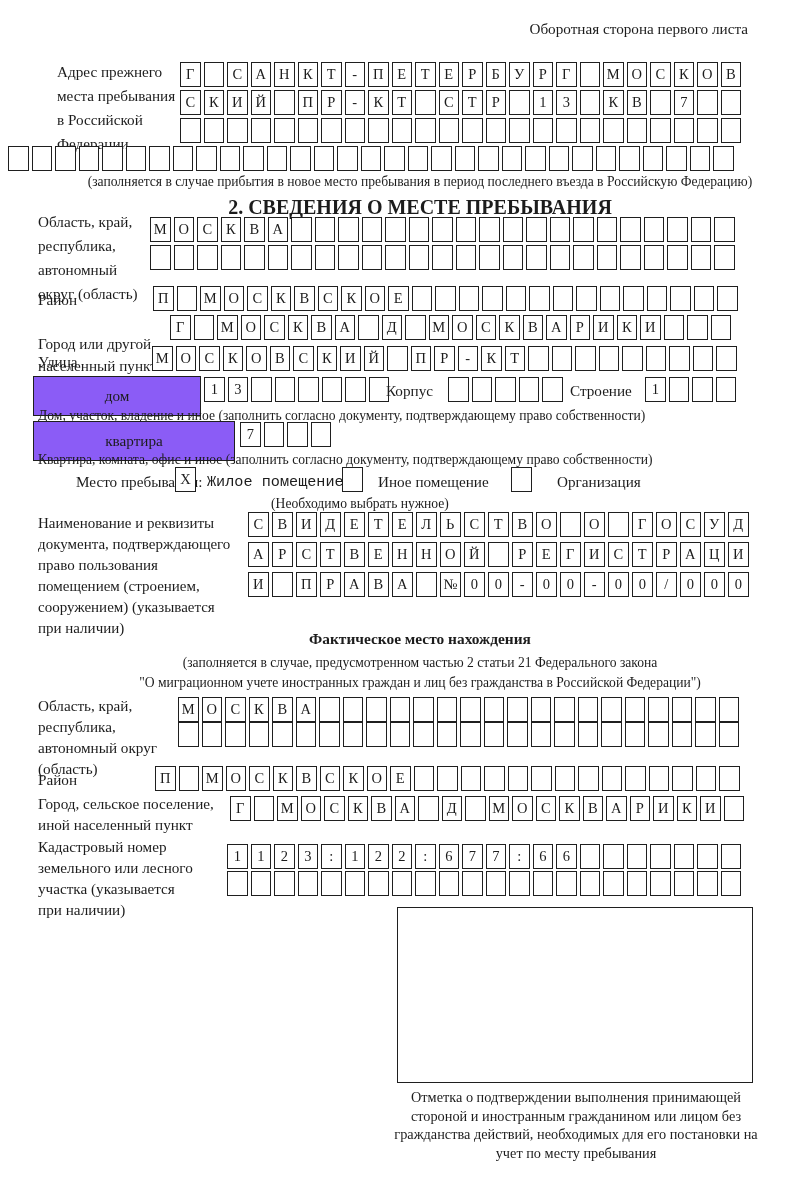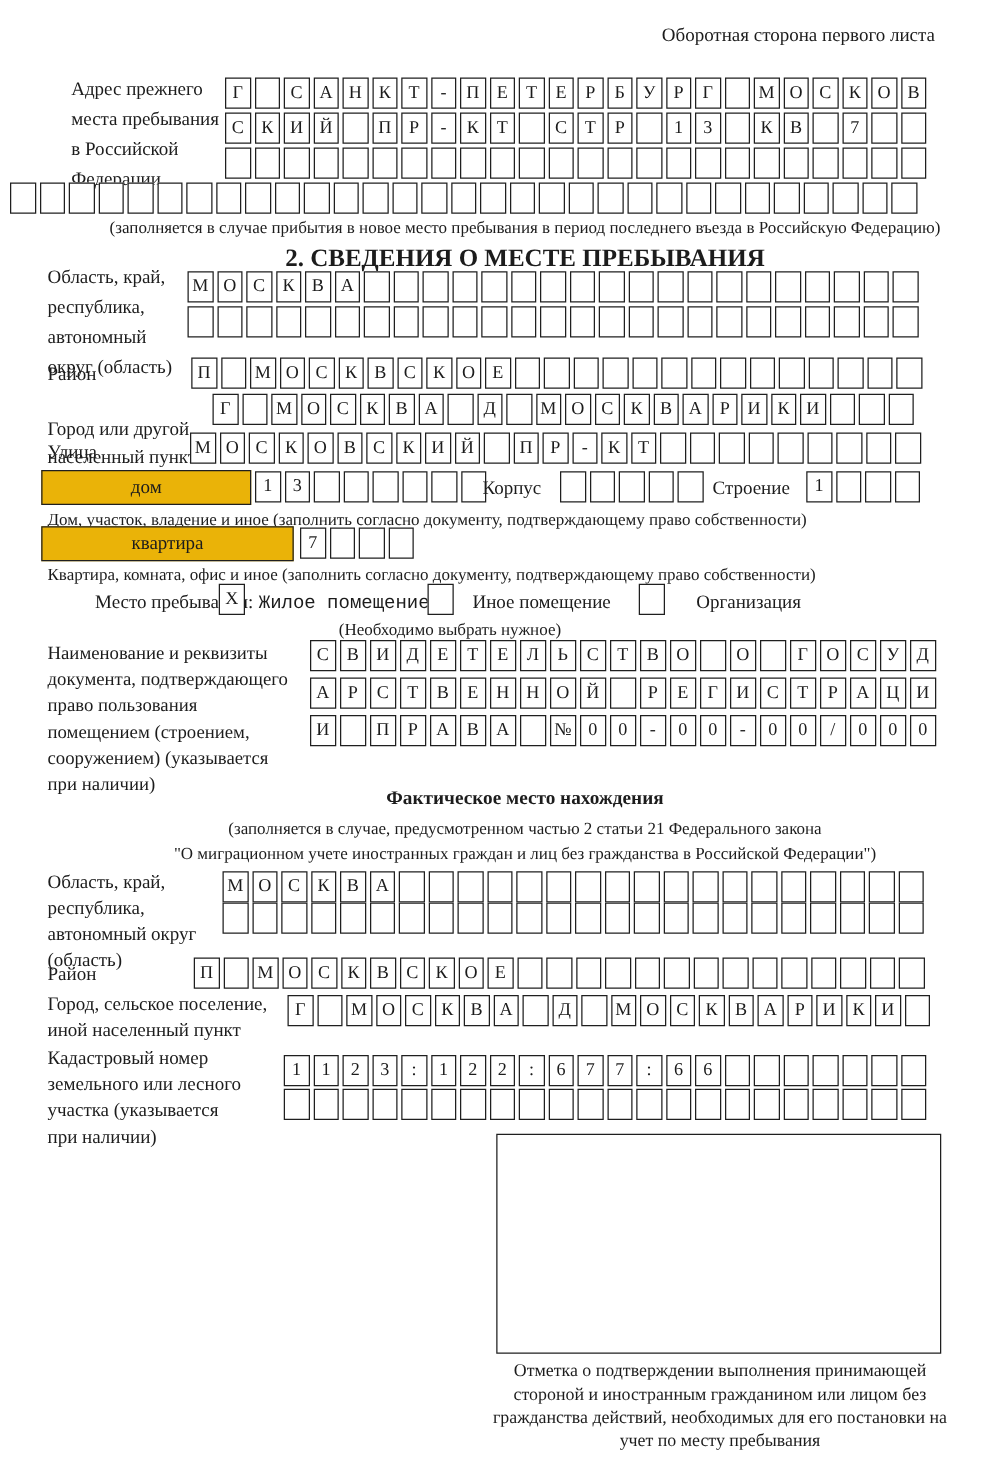--- a/index.html
+++ b/index.html
@@ -25,23 +25,23 @@
     flex:0 0 20.5px;
     width:20.5px;height:25px;
     border:1.7px solid #1f1f1f;
     display:flex;align-items:center;justify-content:center;
     font-size:14.5px;font-family:"Liberation Serif","DejaVu Serif",serif;
     background:#fff;
   }
   .bigbox{
     box-sizing:border-box;
     border:1.7px solid #1f1f1f;
-    height:28px;
+    height:40px;
     display:flex;align-items:center;justify-content:center;
-    font-size:15.2px;background:#eab308;
+    font-size:15.2px;background:#8b5cf6;
   }
   .chk{
     box-sizing:border-box;
     width:21px;height:25px;
     border:1.7px solid #1f1f1f;
     display:flex;align-items:center;justify-content:center;
     font-size:14.5px;background:#fff;
   }
   .stamp{
     box-sizing:border-box;

